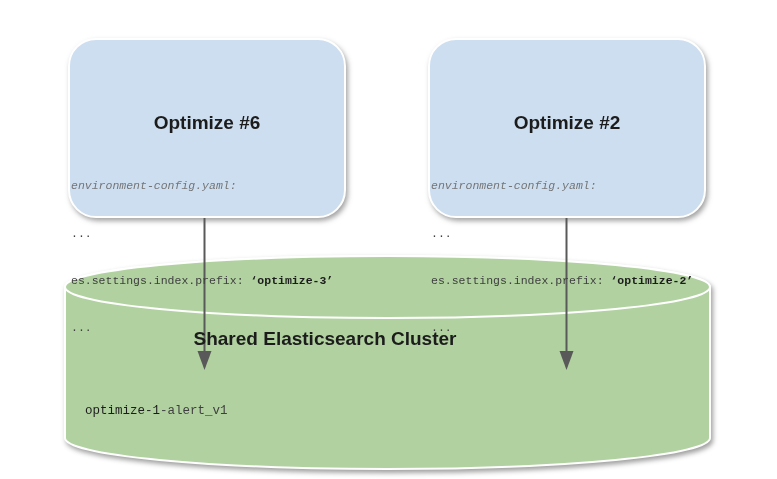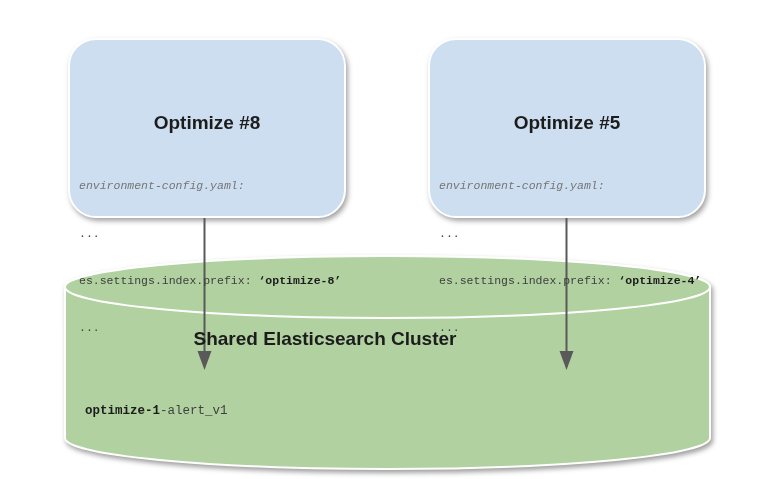--- a/index.html
+++ b/index.html
@@ -38,21 +38,21 @@
     position: absolute;
     top: 72px; left: 0;
     width: 100%;
     text-align: center;
     font-size: 19px;
     font-weight: bold;
     color: var(--text_dark, #1c1c1c);
   }
   .node-code {
     position: absolute;
-    top: 107px; left: 9px;
+    top: 107px; left: 1px;
     font-family: "Liberation Mono", monospace;
     font-size: 11.5px;
     line-height: 15.7px;
     color: var(--code_gray, #3f3f3f);
     white-space: pre;
   }
   .code-italic { font-style: italic; color: var(--code_italic_gray, #757575); }
   .code-bold { font-weight: bold; color: var(--text_dark, #1c1c1c); }
 
   .cluster-title {
@@ -68,21 +68,21 @@
     position: absolute;
     top: 375px;
     font-family: "Liberation Mono", monospace;
     font-size: 12.5px;
     line-height: 14.4px;
     color: var(--code_gray, #3f3f3f);
     white-space: pre;
   }
   .indices-left { left: 85px; }
   .indices-right { left: 443px; }
-  .idx-prefix { font-weight: bold; color: var(--text_dark, #1c1c1c); }
+  .idx-prefix { font-weight: normal; color: var(--text_dark, #1c1c1c); }
 </style>
 </head>
 <body>
 
 <div class="stage">
 
   <svg class="layer-svg" viewBox="0 0 777 479" aria-hidden="true">
     <g class="cyl-group">
       <path class="cyl-shape" d="M 65,287 A 322.5,31 0 0 1 710,287 L 710,438 A 322.5,31 0 0 1 65,438 Z"></path>
       <ellipse class="cyl-shape" cx="387.5" cy="287" rx="322.5" ry="31"></ellipse>
@@ -91,35 +91,35 @@
       <line class="arrow-line" x1="204.5" y1="218" x2="204.5" y2="351"></line>
       <polygon class="arrow-head" points="197.5,351 211.5,351 204.5,370"></polygon>
     </g>
     <g>
       <line class="arrow-line" x1="566.5" y1="218" x2="566.5" y2="351"></line>
       <polygon class="arrow-head" points="559.5,351 573.5,351 566.5,370"></polygon>
     </g>
   </svg>
 
   <div class="node node-1">
-    <div class="node-title">Optimize #8</div>
+    <div class="node-title">Optimize #6</div>
     <div class="node-code">
       <div class="code-italic">environment-config.yaml:</div>
       <div>...</div>
-      <div><span>es.settings.index.prefix: </span><span class="code-bold">‘optimize-8’</span></div>
+      <div><span>es.settings.index.prefix: </span><span class="code-bold">‘optimize-3’</span></div>
       <div>...</div>
     </div>
   </div>
 
   <div class="node node-2">
-    <div class="node-title">Optimize #5</div>
+    <div class="node-title">Optimize #2</div>
     <div class="node-code">
       <div class="code-italic">environment-config.yaml:</div>
       <div>...</div>
-      <div><span>es.settings.index.prefix: </span><span class="code-bold">‘optimize-4’</span></div>
+      <div><span>es.settings.index.prefix: </span><span class="code-bold">‘optimize-2’</span></div>
       <div>...</div>
     </div>
   </div>
 
   <div class="cluster-title">Shared Elasticsearch Cluster</div>
 
   <div class="indices indices-left">
     <div><span class="idx-prefix">optimize-1</span><span>-alert_v1</span></div>
     
     

